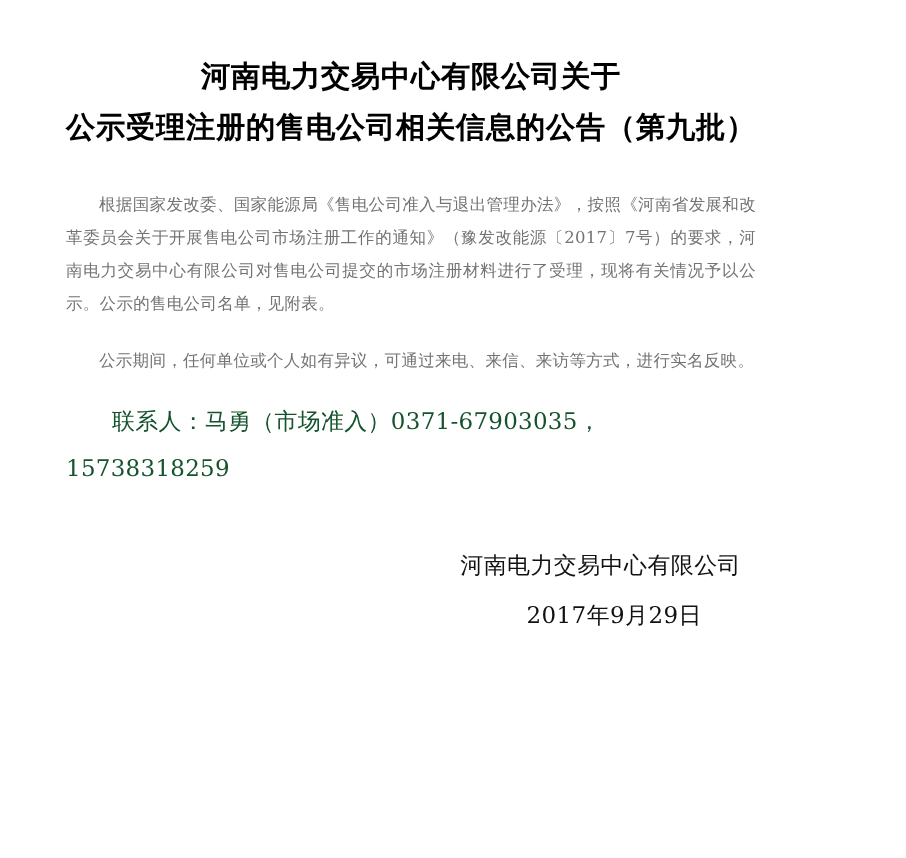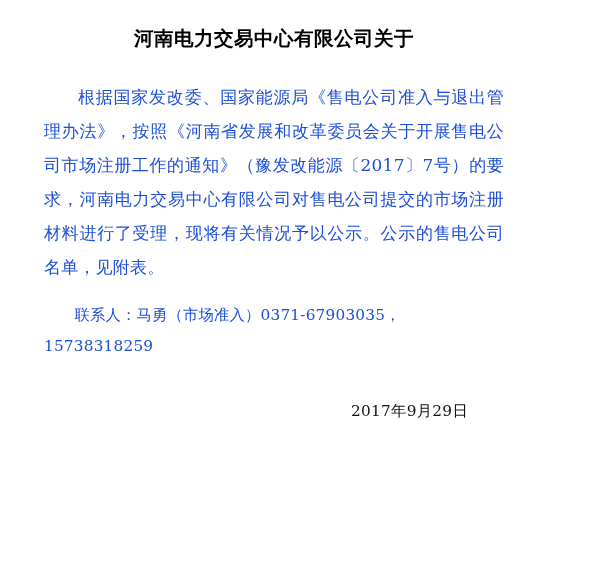--- a/index.html
+++ b/index.html
@@ -11,60 +11,60 @@
     width: 604px;
     height: 572px;
     font-family: "DejaVu Serif", "Liberation Serif", serif;
     color: #0a0a0a;
     overflow: hidden;
   }
   .page {
     width: 548px;
     height: 572px;
     box-sizing: border-box;
-    padding: 18px 44px 0 44px;
+    padding: 30px 44px 0 44px;
     position: relative;
   }
   .title-block {
     text-align: center;
     margin-top: 4px;
   }
   .title-line {
     font-size: 19.5px;
     font-weight: bold;
     letter-spacing: 0.5px;
     line-height: 1.75;
     color: #000000;
     white-space: nowrap;
   }
   .body-block {
     margin-top: 24px;
   }
   .para {
-    font-size: 17px;
+    font-size: 11px;
     line-height: 2.0;
     text-align: justify;
     text-justify: inter-ideograph;
     letter-spacing: 0.2px;
     margin: 0 0 16px 0;
-    color: #1d4ed8;
+    color: #737373;
   }
   .para.indent {
     text-indent: 2em;
   }
   .para.tight {
     margin-bottom: 14px;
   }
   .contact {
     font-size: 15.3px;
     line-height: 2.0;
     text-indent: 2em;
     margin: 0 0 12px 0;
     letter-spacing: 0.2px;
-    color: #1d4ed8;
+    color: #14532d;
   }
   .signature {
     margin-top: 34px;
     text-align: right;
     padding-right: 10px;
   }
   .sign-line {
     font-size: 15.3px;
     line-height: 2.1;
     letter-spacing: 0.3px;
@@ -78,25 +78,28 @@
     padding-right: 26px;
   }
 </style>
 </head>
 <body>
 
 <div class="page">
 
   <div class="title-block">
     <div class="title-line">河南电力交易中心有限公司关于</div>
+    <div class="title-line">公示受理注册的售电公司相关信息的公告（第九批）</div>
   </div>
 
   <div class="body-block">
     <p class="para indent">根据国家发改委、国家能源局《售电公司准入与退出管理办法》，按照《河南省发展和改革委员会关于开展售电公司市场注册工作的通知》（豫发改能源〔2017〕7号）的要求，河南电力交易中心有限公司对售电公司提交的市场注册材料进行了受理，现将有关情况予以公示。公示的售电公司名单，见附表。</p>
+    <p class="para indent tight">公示期间，任何单位或个人如有异议，可通过来电、来信、来访等方式，进行实名反映。</p>
 
     <p class="contact">联系人：马勇（市场准入）0371-67903035，15738318259</p>
   </div>
 
   <div class="signature">
+    <div class="sign-line">河南电力交易中心有限公司</div>
     <div class="sign-date">2017年9月29日</div>
   </div>
 
 </div>
 
 </body></html>

